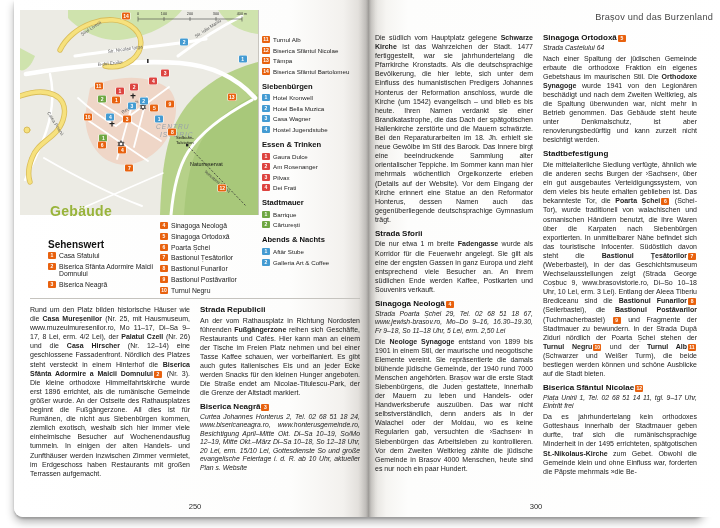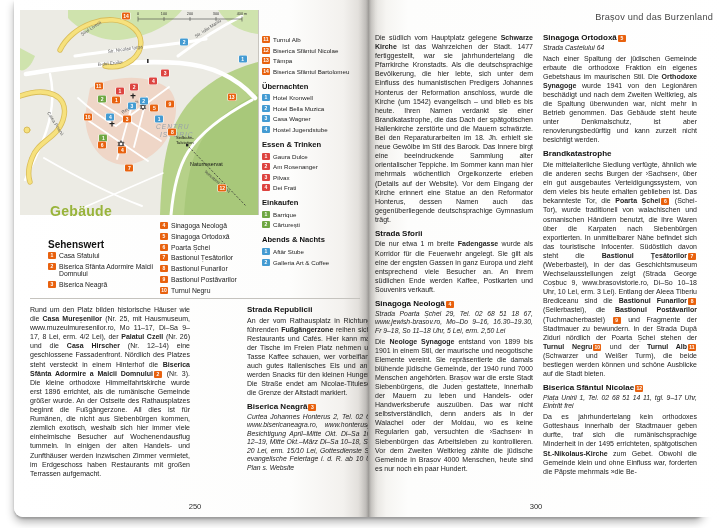--- a/index.html
+++ b/index.html
@@ -38,21 +38,21 @@
               letter-spacing:.3px;color:#98b43a;}
   .sights-head{position:absolute;left:34px;top:239px;font-size:10px;font-weight:bold;color:#111;}
   .sights-col{position:absolute;font-size:6.8px;line-height:7.6px;}
   .sights-col .nli{margin-bottom:3.2px;}
   .sights-col1{left:34px;top:252px;width:112px;}
   .sights-col2{left:146px;top:222px;width:108px;}
   .rule{position:absolute;left:16px;top:298px;width:330px;height:1px;background:#c5c3be;}
   
   .col{position:absolute;}
   .colL1{left:16px;top:305px;width:160px;height:190px;}
-  .colL2{left:186px;top:305px;width:160px;height:190px;margin-left:47px;}
+  .colL2{left:186px;top:305px;width:160px;height:190px;}
   .colR1{left:7px;top:33px;width:158px;height:462px;}
   .colR2{left:175px;top:33px;width:154px;height:462px;}
   .col{overflow:hidden;}
   .shead{font-weight:bold;font-size:8px;margin:5px 0 1.5px;color:#111;}
   .col > .shead:first-child{margin-top:0;}
   .addr{font-style:italic;font-size:6.8px;line-height:8.5px;margin-bottom:1.5px;text-align:justify;}
   .para{font-size:7px;line-height:9.1px;text-align:justify;}
   .b{font-weight:bold;}
   .tb{display:inline-block;min-width:7px;height:7px;line-height:7.3px;padding:0 .5px;
       background:#e8620f;color:#fff;font-size:5px;font-weight:bold;text-align:center;
@@ -187,35 +187,35 @@
       </div>
 
       <div class="legend">
         <div class="numlist">
             <div class="nli"><span class="nb nb-sight">11</span><span class="nlab">Turnul Alb</span></div>
             <div class="nli"><span class="nb nb-sight">12</span><span class="nlab">Biserica Sfântul Nicolae</span></div>
             <div class="nli"><span class="nb nb-sight">13</span><span class="nlab">Tâmpa</span></div>
             <div class="nli"><span class="nb nb-sight">14</span><span class="nlab">Biserica Sfântul Bartolomeu</span></div>
           </div>
         <div>
-            <div class="lhead">Übernachten</div>
+            <div class="lhead">Siebenbürgen</div>
             <div class="numlist">
               <div class="nli"><span class="nb nb-hotel">1</span><span class="nlab">Hotel Kronwell</span></div>
               <div class="nli"><span class="nb nb-hotel">2</span><span class="nlab">Hotel Bella Muzica</span></div>
               <div class="nli"><span class="nb nb-hotel">3</span><span class="nlab">Casa Wagner</span></div>
               <div class="nli"><span class="nb nb-hotel">4</span><span class="nlab">Hostel Jugendstube</span></div>
             </div>
             <div class="lhead">Essen &amp; Trinken</div>
             <div class="numlist">
               <div class="nli"><span class="nb nb-food">1</span><span class="nlab">Gaura Dulce</span></div>
               <div class="nli"><span class="nb nb-food">2</span><span class="nlab">Am Rosenanger</span></div>
               <div class="nli"><span class="nb nb-food">3</span><span class="nlab">Pilvax</span></div>
               <div class="nli"><span class="nb nb-food">4</span><span class="nlab">Dei Frati</span></div>
             </div>
-            <div class="lhead">Einkaufen</div>
+            <div class="lhead">Stadtmauer</div>
             <div class="numlist">
               <div class="nli"><span class="nb nb-shop">1</span><span class="nlab">Barrique</span></div>
               <div class="nli"><span class="nb nb-shop">2</span><span class="nlab">Cărturești</span></div>
             </div>
             <div class="lhead">Abends &amp; Nachts</div>
             <div class="numlist">
               <div class="nli"><span class="nb nb-night">1</span><span class="nlab">Aftär Stube</span></div>
               <div class="nli"><span class="nb nb-night">2</span><span class="nlab">Galleria Art &amp; Coffee</span></div>
             </div>
           </div>
@@ -260,21 +260,21 @@
           <div class="shead"><span>Strada Sforii</span></div>
           <div class="para"><span>Die nur etwa 1 m breite </span><span class="b">Fadengasse</span><span> wurde als Korridor für die Feuerwehr angelegt. Sie gilt als eine der engsten Gassen in ganz Europa und zieht entsprechend viele Besucher an. An ihrem südlichen Ende werden Kaffee, Postkarten und Souvenirs verkauft.</span></div>
           <div class="shead"><span>Sinagoga Neologă</span><span class="tb">4</span></div>
           <div class="addr">Strada Poarta Șchei 29, Tel. 02 68 51 18 67, www.jewish-brasov.ro, Mo–Do 9–16, 16.30–19.30, Fr 9–18, So 11–18 Uhr, 5 Lei, erm. 2,50 Lei</div>
           <div class="para"><span>Die </span><span class="b">Neologe Synagoge</span><span> entstand von 1899 bis 1901 in einem Stil, der maurische und neogotische Elemente vereint. Sie repräsentierte die damals blühende jüdische Gemeinde, der 1940 rund 7000 Menschen angehörten. Brașov war die erste Stadt Siebenbürgens, die Juden gestattete, innerhalb der Mauern zu leben und Handels- oder Handwerksberufe auszuüben. Das war nicht selbstverständlich, denn anders als in der Walachei oder der Moldau, wo es keine Regularien gab, versuchten die ›Sachsen‹ in Siebenbürgen das Arbeitsleben zu kontrollieren. Vor dem Zweiten Weltkrieg zählte die jüdische Gemeinde in Brașov 4000 Menschen, heute sind es nur noch ein paar Hundert.</span></div>
         </div>
       <div class="col colR2">
           <div class="shead"><span>Sinagoga Ortodoxă</span><span class="tb">5</span></div>
           <div class="addr">Strada Castelului 64</div>
           <div class="para"><span>Nach einer Spaltung der jüdischen Gemeinde erbaute die orthodoxe Fraktion ein eigenes Gebetshaus im maurischen Stil. Die </span><span class="b">Orthodoxe Synagoge</span><span> wurde 1941 von den Legionären beschädigt und nach dem Zweiten Weltkrieg, als die Spaltung überwunden war, nicht mehr in Betrieb genommen. Das Gebäude steht heute unter Denkmalschutz, ist aber renovierungsbedürftig und kann zurzeit nicht besichtigt werden.</span></div>
-          <div class="shead"><span>Brandkatastrophe</span></div>
+          <div class="shead"><span>Stadtbefestigung</span></div>
           <div class="para"><span>Die mittelalterliche Siedlung verfügte, ähnlich wie die anderen sechs Burgen der ›Sachsen‹, über ein gut ausgebautes Verteidigungssystem, von dem vieles bis heute erhalten geblieben ist. Das bekannteste Tor, die </span><span class="b">Poarta Șchei</span><span class="tb">6</span><span> (Schei-Tor), wurde traditionell von walachischen und osmanischen Händlern benutzt, die ihre Waren über die Karpaten nach Siebenbürgen exportierten. In unmittelbarer Nähe befindet sich das touristische Infocenter. Südöstlich davon steht die </span><span class="b">Bastionul Țesătorilor</span><span class="tb">7</span><span> (Weberbastei), in der das Geschichtsmuseum Wechselausstellungen zeigt (Strada George Coșbuc 9, www.brasovistorie.ro, Di–So 10–18 Uhr, 10 Lei, erm. 3 Lei). Entlang der Aleea Tiberiu Brediceanu sind die </span><span class="b">Bastionul Funarilor</span><span class="tb">8</span><span> (Seilerbastei), die </span><span class="b">Bastionul Postăvarilor</span><span> (Tuchmacherbastei) </span><span class="tb">9</span><span> und Fragmente der Stadtmauer zu bewundern. In der Strada După Ziduri nördlich der Poarta Șchei stehen der </span><span class="b">Turnul Negru</span><span class="tb">10</span><span> und der </span><span class="b">Turnul Alb</span><span class="tb">11</span><span> (Schwarzer und Weißer Turm), die beide bestiegen werden können und schöne Ausblicke auf die Stadt bieten.</span></div>
           <div class="shead"><span>Biserica Sfântul Nicolae</span><span class="tb">12</span></div>
           <div class="addr">Piața Unirii 1, Tel. 02 68 51 14 11, tgl. 9–17 Uhr, Eintritt frei</div>
           <div class="para"><span>Da es jahrhundertelang kein orthodoxes Gotteshaus innerhalb der Stadtmauer geben durfte, traf sich die rumänischsprachige Minderheit in der 1495 errichteten, spätgotischen </span><span class="b">St.-Nikolaus-Kirche</span><span> zum Gebet. Obwohl die Gemeinde klein und ohne Einfluss war, forderten die Päpste mehrmals »die Be-</span></div>
         </div>
       <div class="pagenum pn-right">300</div>
     </div>
 
     <div class="spine"></div>
   </div>

